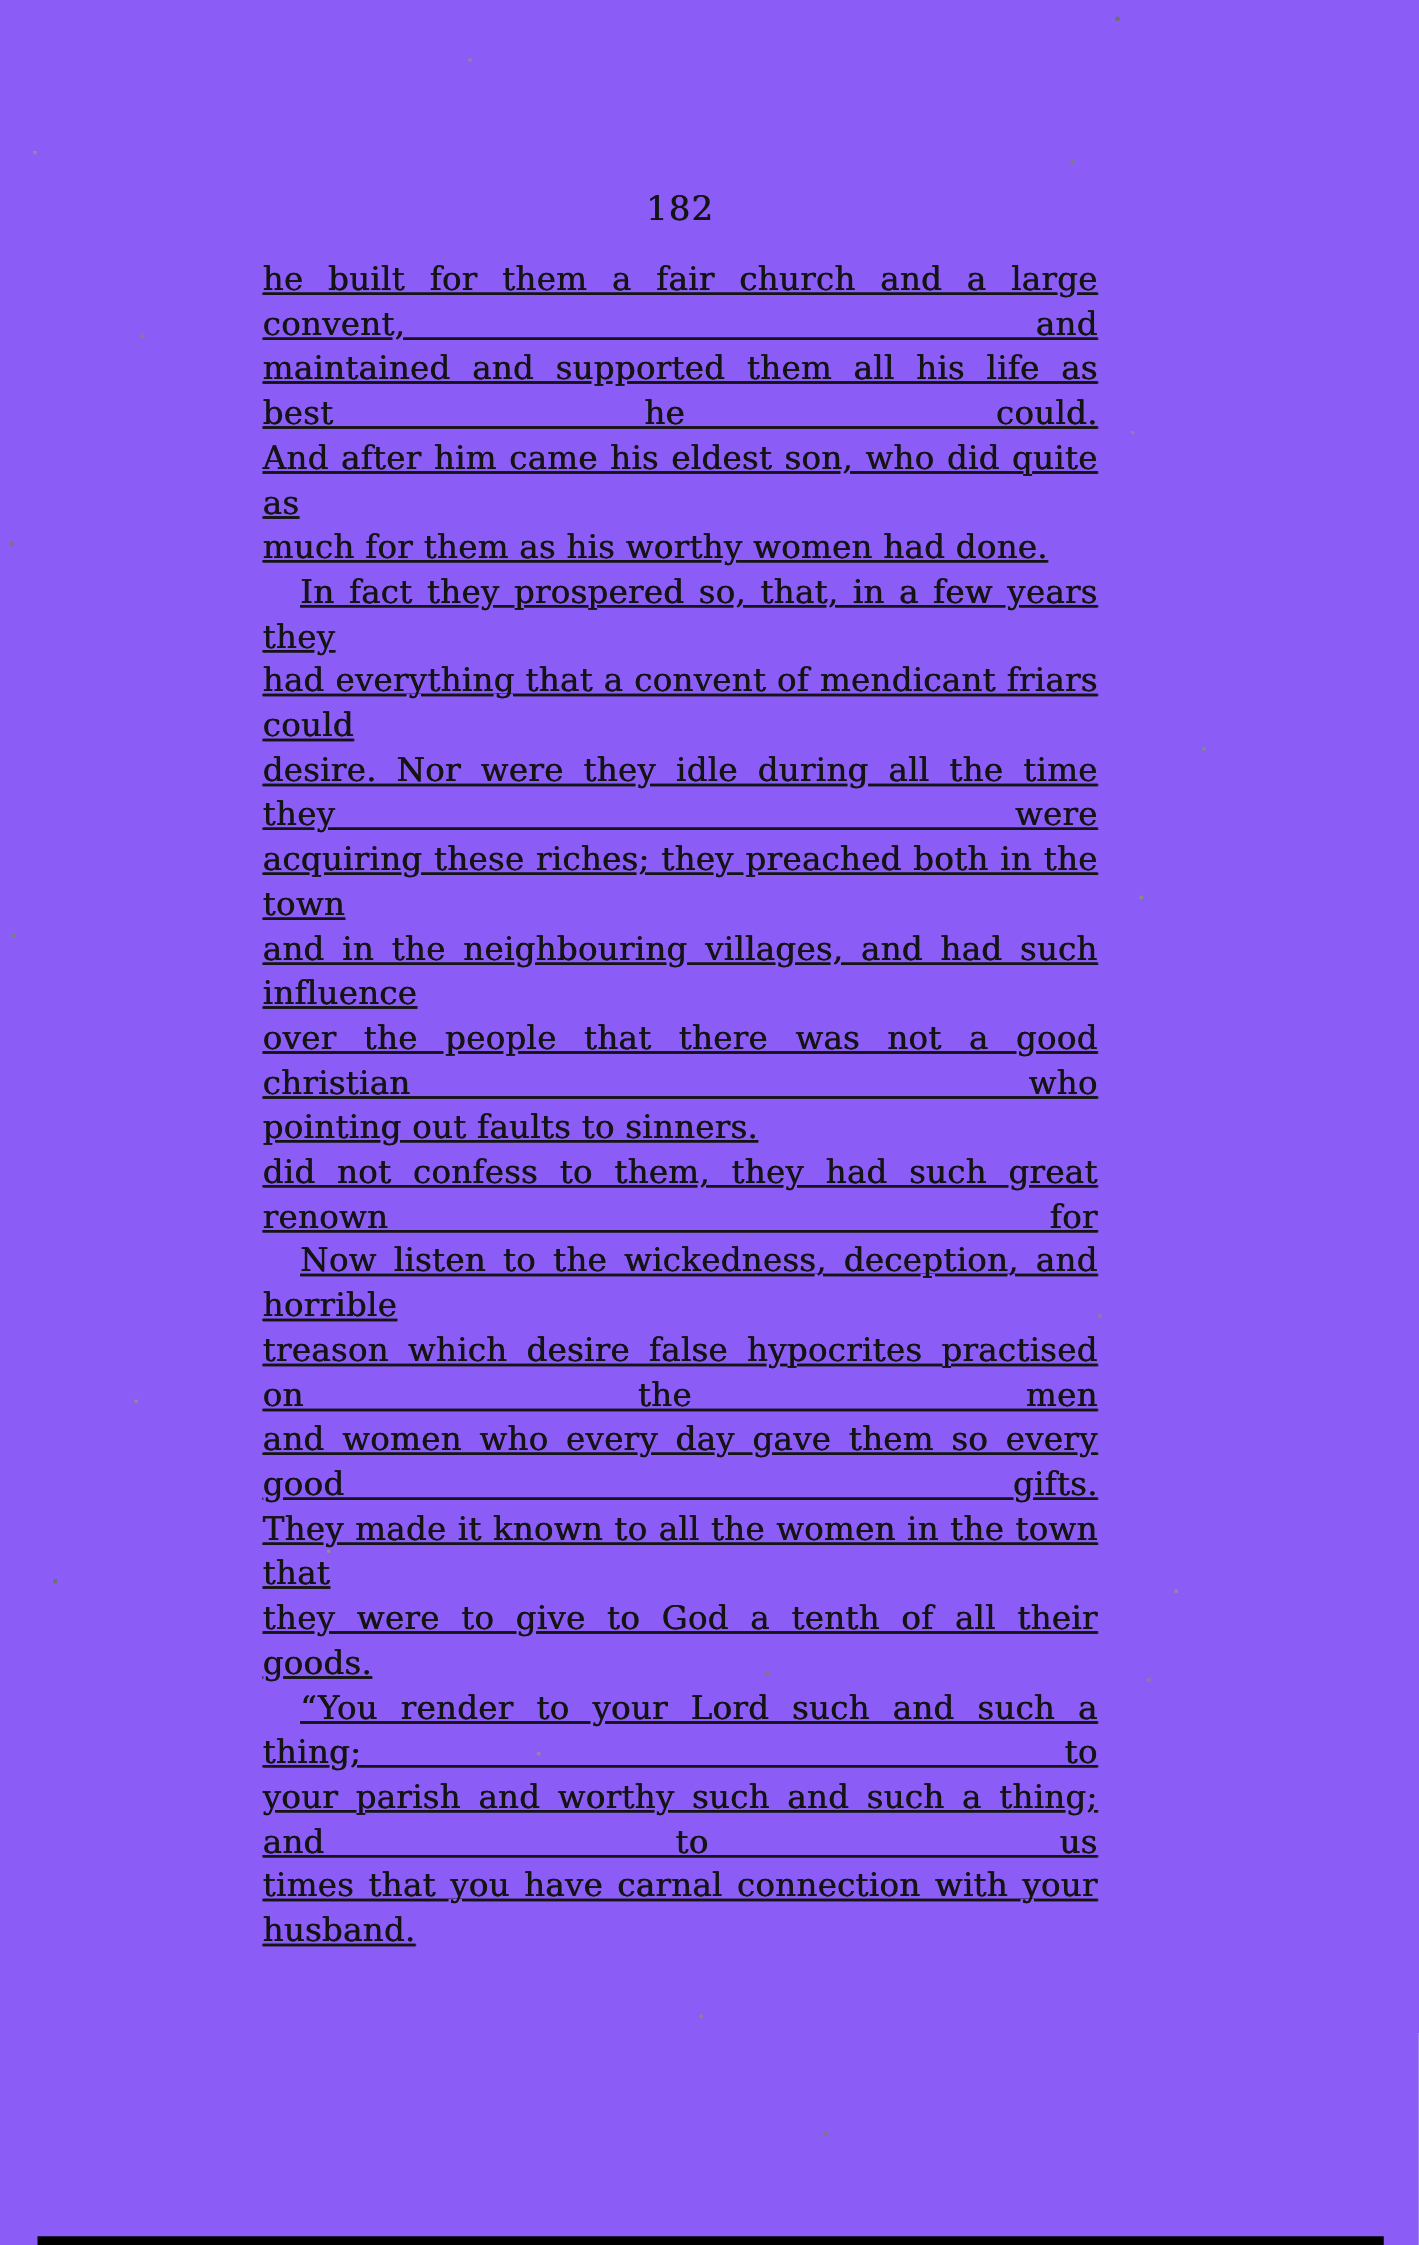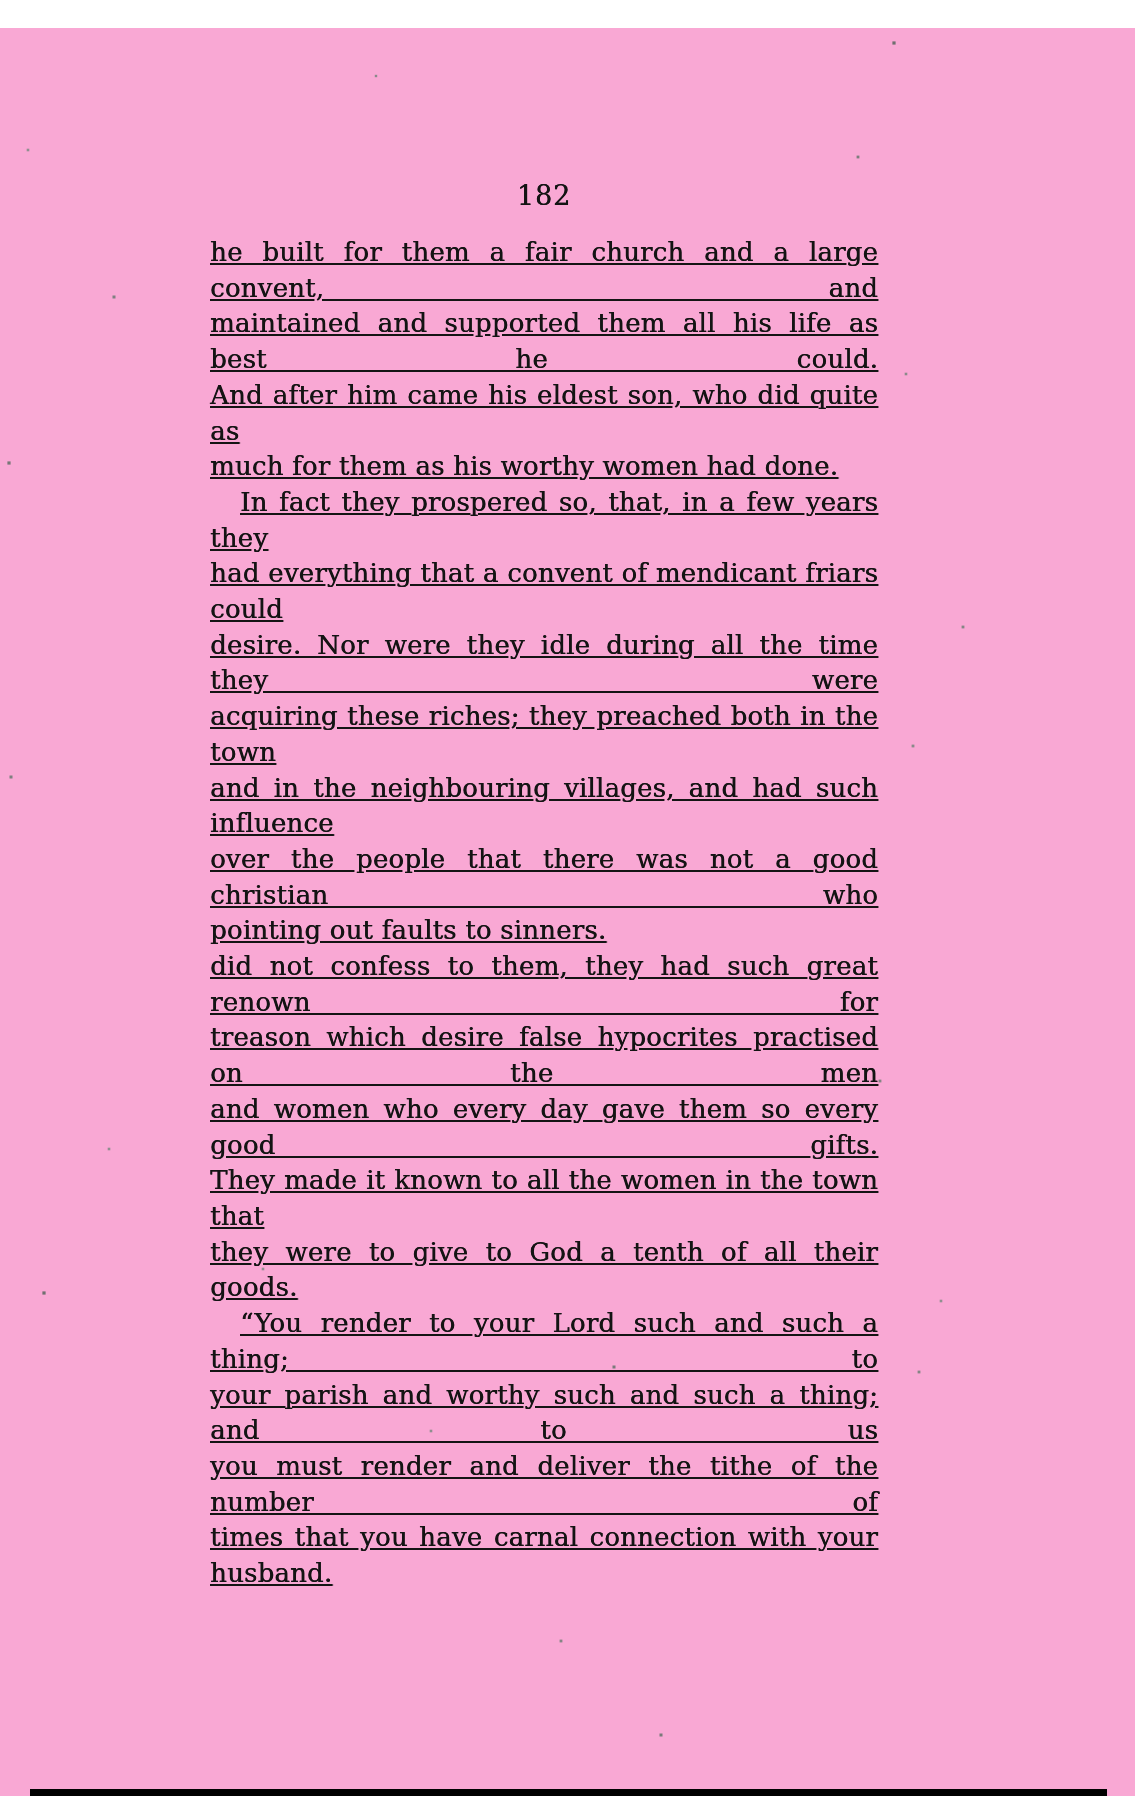--- a/index.html
+++ b/index.html
@@ -11,22 +11,21 @@
     width: 1135px;
     height: 1796px;
     position: relative;
     overflow: hidden;
     font-family: "DejaVu Serif", "Liberation Serif", serif;
     color: #141414;
   }
   .page {
     position: absolute;
     inset: 0;
-    background: #f9a8d4;
-    margin-top: 28px;
+    background: #8b5cf6;
   }
   .page-number {
     position: absolute;
     top: 152px;
     left: 210px;
     width: 668px;
     text-align: center;
     font-size: 27px;
     letter-spacing: 1px;
     text-shadow: 0.45px 0 0 currentColor;
@@ -103,28 +102,28 @@
         <div class="line indent">In fact they prospered so, that, in a few years they</div>
         <div class="line">had everything that a convent of mendicant friars could</div>
         <div class="line">desire. Nor were they idle during all the time they were</div>
         <div class="line">acquiring these riches; they preached both in the town</div>
         <div class="line">and in the neighbouring villages, and had such influence</div>
         <div class="line">over the people that there was not a good christian who</div>
         <div class="line last">pointing out faults to sinners.</div>
         <div class="line">did not confess to them, they had such great renown for</div>
       </div>
       <div class="paragraph">
+        <div class="line indent">Now listen to the wickedness, deception, and horrible</div>
         <div class="line">treason which desire false hypocrites practised on the men</div>
         <div class="line">and women who every day gave them so every good gifts.</div>
         <div class="line">They made it known to all the women in the town that</div>
         <div class="line last">they were to give to God a tenth of all their goods.</div>
       </div>
       <div class="paragraph">
         <div class="line indent">“You render to your Lord such and such a thing; to</div>
         <div class="line">your parish and worthy such and such a thing; and to us</div>
-        <div class="line">you must render and deliver the tithe of the number of</div>
         <div class="line">times that you have carnal connection with your husband.</div>
       </div>
     </div>
 
   <div class="specks"></div>
   <div class="bottom-bar"></div>
 </div>
 
 </body></html>

